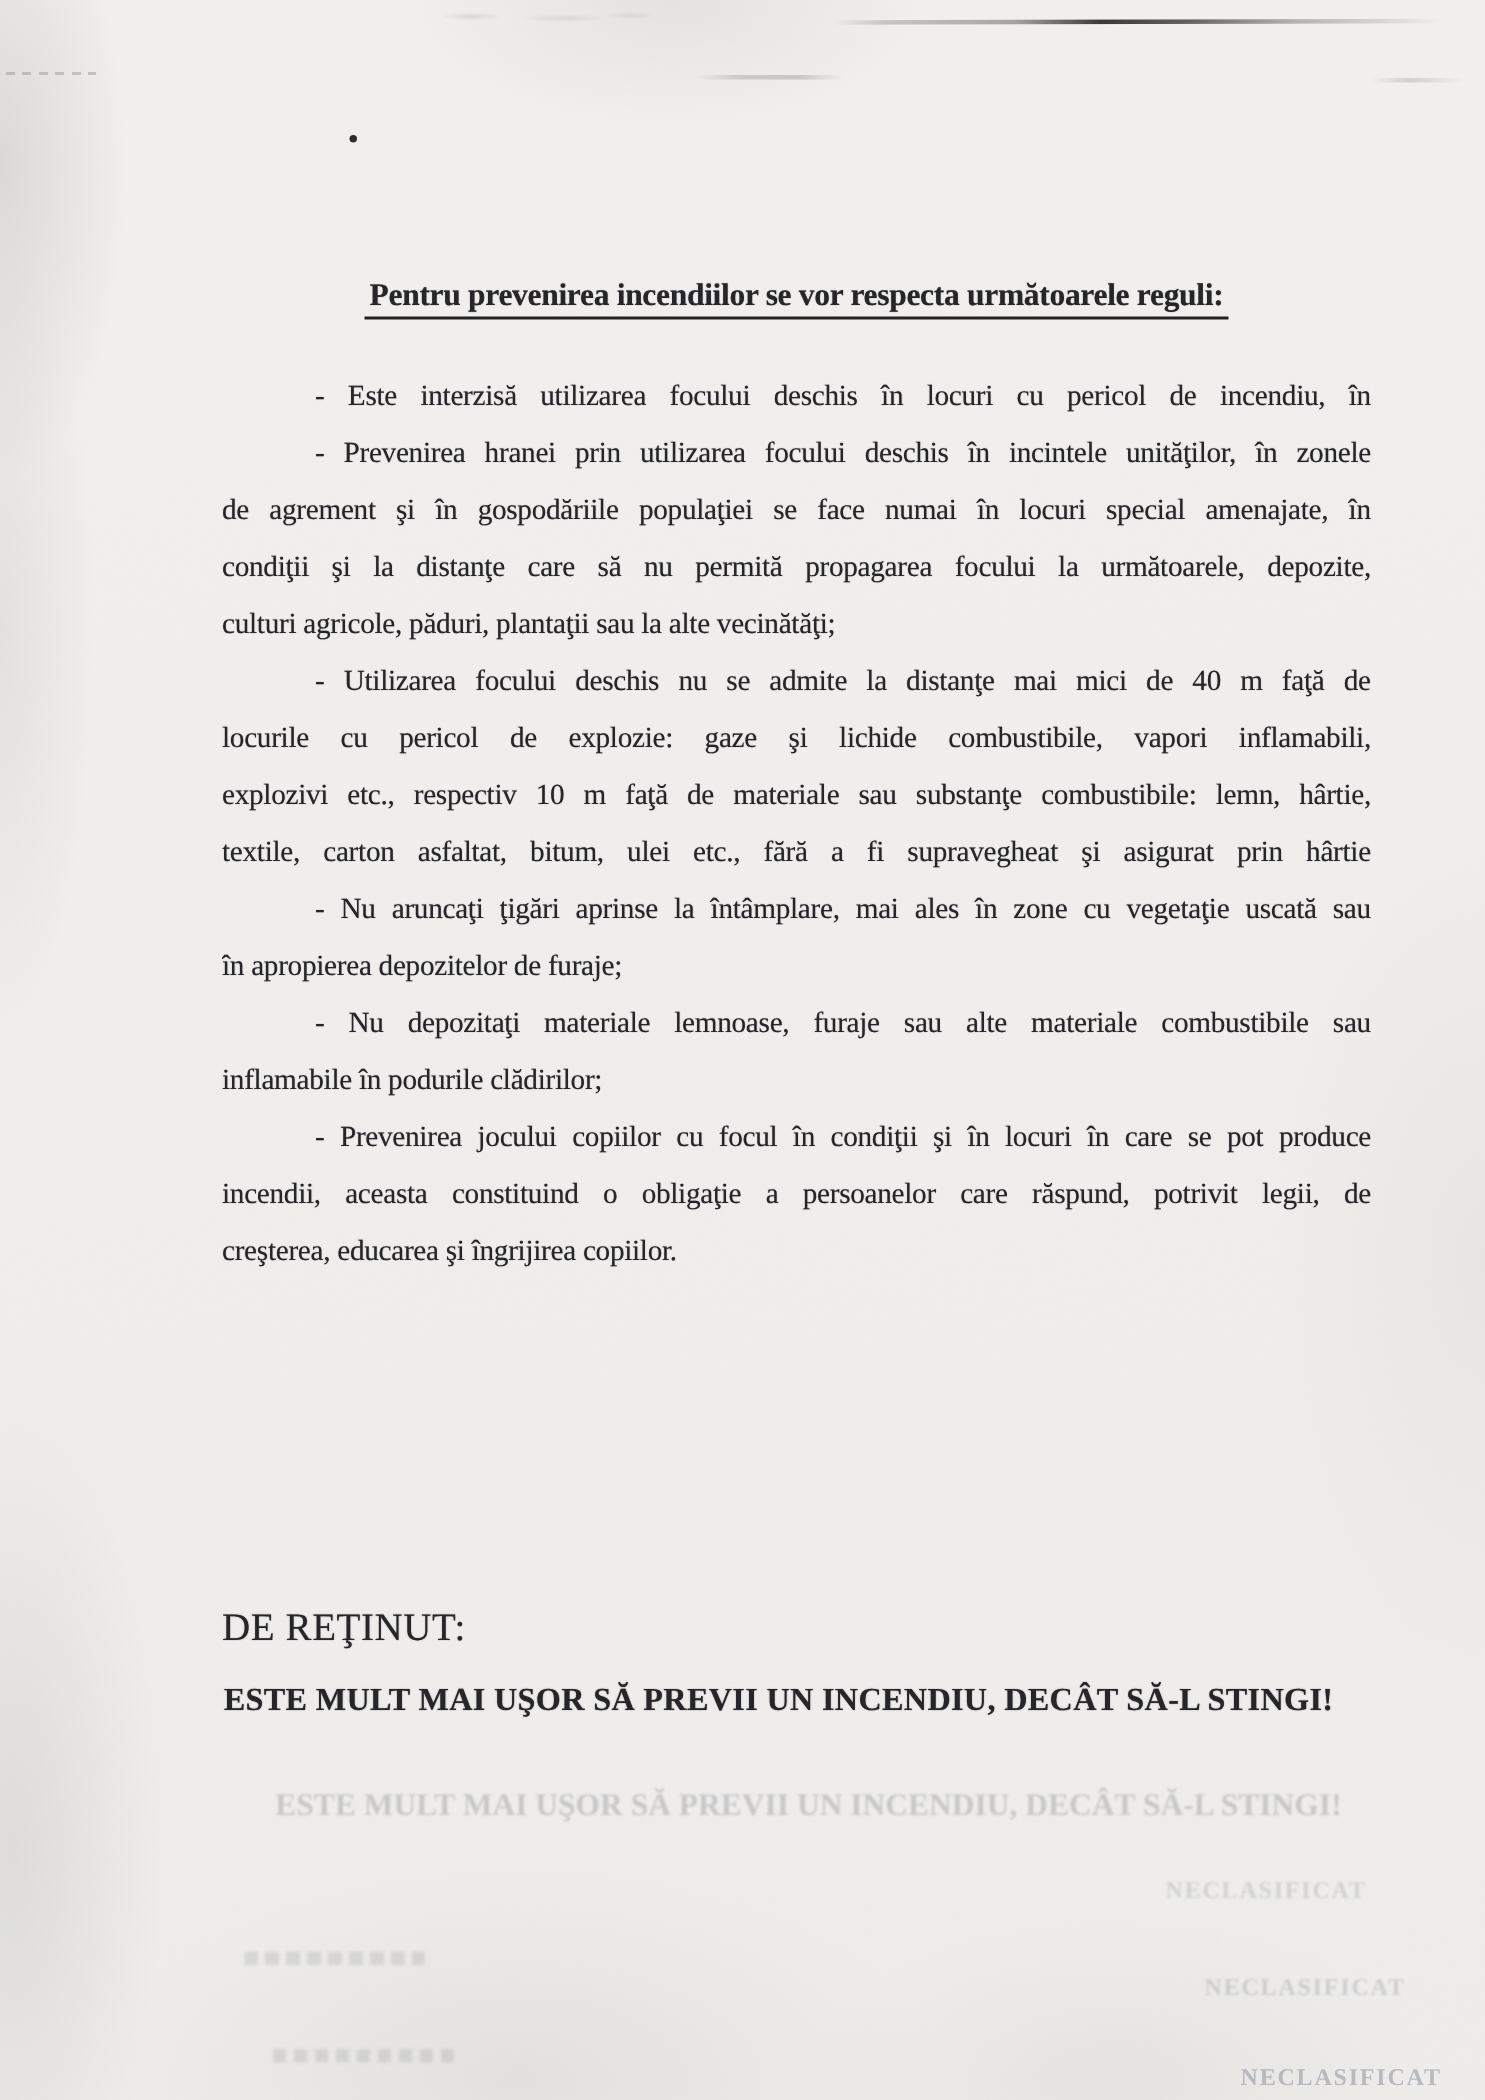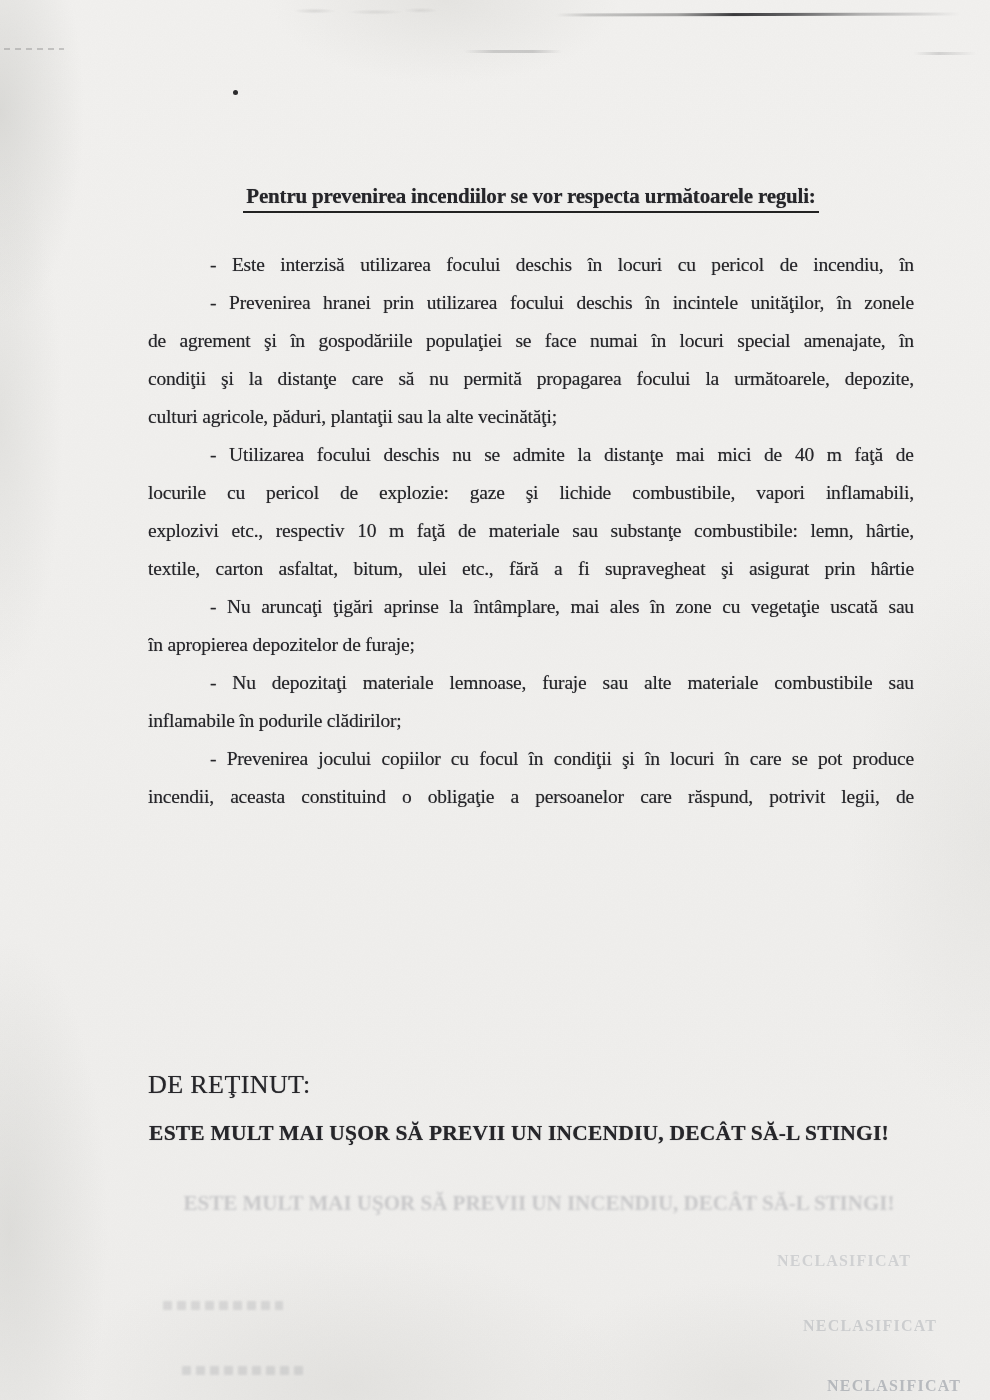--- a/index.html
+++ b/index.html
@@ -324,20 +324,21 @@
         <span>o</span>
         <span>obligaţie</span>
         <span>a</span>
         <span>persoanelor</span>
         <span>care</span>
         <span>răspund,</span>
         <span>potrivit</span>
         <span>legii,</span>
         <span>de</span>
       </div>
+      <div class="line end">creşterea, educarea şi îngrijirea copiilor.</div>
     </div>
 
   <div class="note-heading">DE REŢINUT:</div>
   <div class="slogan">ESTE MULT MAI UŞOR SĂ PREVII UN INCENDIU, DECÂT SĂ-L STINGI!</div>
   <div class="ghost-slogan">ESTE MULT MAI UŞOR SĂ PREVII UN INCENDIU, DECÂT SĂ-L STINGI!</div>
 
   <div id="watermarks">
       <span class="wm wm0">NECLASIFICAT</span>
       <span class="wm wm1">NECLASIFICAT</span>
       <span class="wm wm2">NECLASIFICAT</span>

